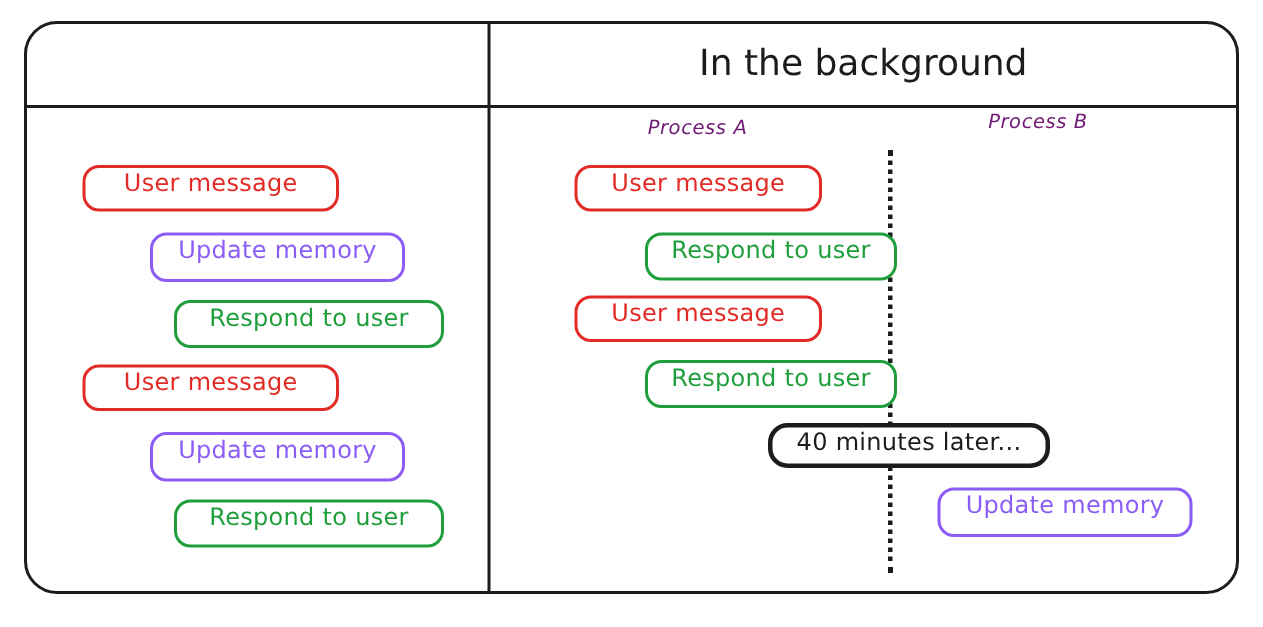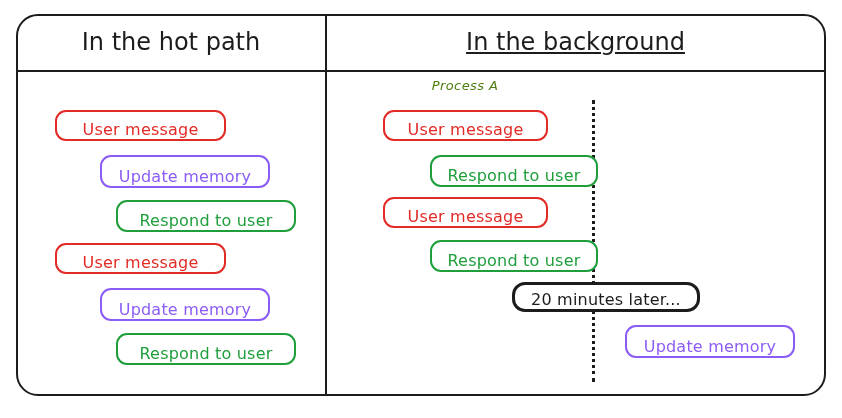--- a/index.html
+++ b/index.html
@@ -51,30 +51,30 @@
     position: absolute;
     top: 28px;
     font-family: "DejaVu Sans", sans-serif;
     font-size: 24px;
     font-weight: 400;
     color: #1c1c1c;
     text-align: center;
     white-space: nowrap;
   }
   #title-hot  { left: 18px;  width: 306px; }
-  #title-bg   { left: 327px; width: 497px; text-decoration: underline; }
+  #title-bg   { left: 327px; width: 497px; }
 
   
   .proc-label {
     position: absolute;
     font-family: "DejaVu Sans", sans-serif;
     font-size: 13px;
     font-style: italic;
     letter-spacing: .4px;
-    color: #4d7c0f;
+    color: #701a75;
     white-space: nowrap;
     text-align: center;
   }
   #proc-a { left: 405px; top: 78px; width: 120px; }
   #proc-b { left: 632px; top: 74px; width: 120px; }
 
   
   .dotted-sep {
     position: absolute;
     left: 592px;
@@ -85,21 +85,21 @@
   }
 
   
   .box {
     position: absolute;
     box-sizing: border-box;
     border: 2.5px solid currentColor;
     border-radius: 11px;
     background: #ffffff;
     display: flex;
-    align-items: flex-end;
+    align-items: flex-start;
     justify-content: center;
     font-family: "DejaVu Sans", sans-serif;
     font-size: 16px;
     letter-spacing: .2px;
     white-space: nowrap;
   }
   .box span { pointer-events: none; }
   .box.red   { color: #e22b26; }
   .box.blue  { color: #8b5cf6; }
   .box.green { color: #1f9e3c; margin-left: 18px; }
@@ -107,24 +107,24 @@
 </style>
 </head>
 <body>
 
 <div id="canvas">
 
   <div class="frame"></div>
   <div class="header-rule"></div>
   <div class="col-divider"></div>
 
-  <div class="col-title" id="title-hot">In the hot path</div>
   <div class="col-title" id="title-bg">In the background</div>
 
   <div class="proc-label" id="proc-a">Process A</div>
+  <div class="proc-label" id="proc-b">Process B</div>
 
   <div class="dotted-sep"></div>
 
   <div class="box red" style="left:55px; top:110px; width:171px; height:31px;">
     <span>User message</span>
   </div>
   <div class="box blue" style="left:100px; top:155px; width:170px; height:33px;">
     <span>Update memory</span>
   </div>
   <div class="box green" style="left:98px; top:200px; width:180px; height:32px;">
@@ -147,20 +147,20 @@
     <span>Respond to user</span>
   </div>
   <div class="box red" style="left:383px; top:197px; width:165px; height:31px;">
     <span>User message</span>
   </div>
   <div class="box green" style="left:412px; top:240px; width:168px; height:32px;">
     <span>Respond to user</span>
   </div>
 
   <div class="box black" style="left:512px; top:282px; width:188px; height:30px;">
-    <span>20 minutes later...</span>
+    <span>40 minutes later...</span>
   </div>
 
   <div class="box blue" style="left:625px; top:325px; width:170px; height:33px;">
     <span>Update memory</span>
   </div>
 
 </div>
 
 </body></html>

